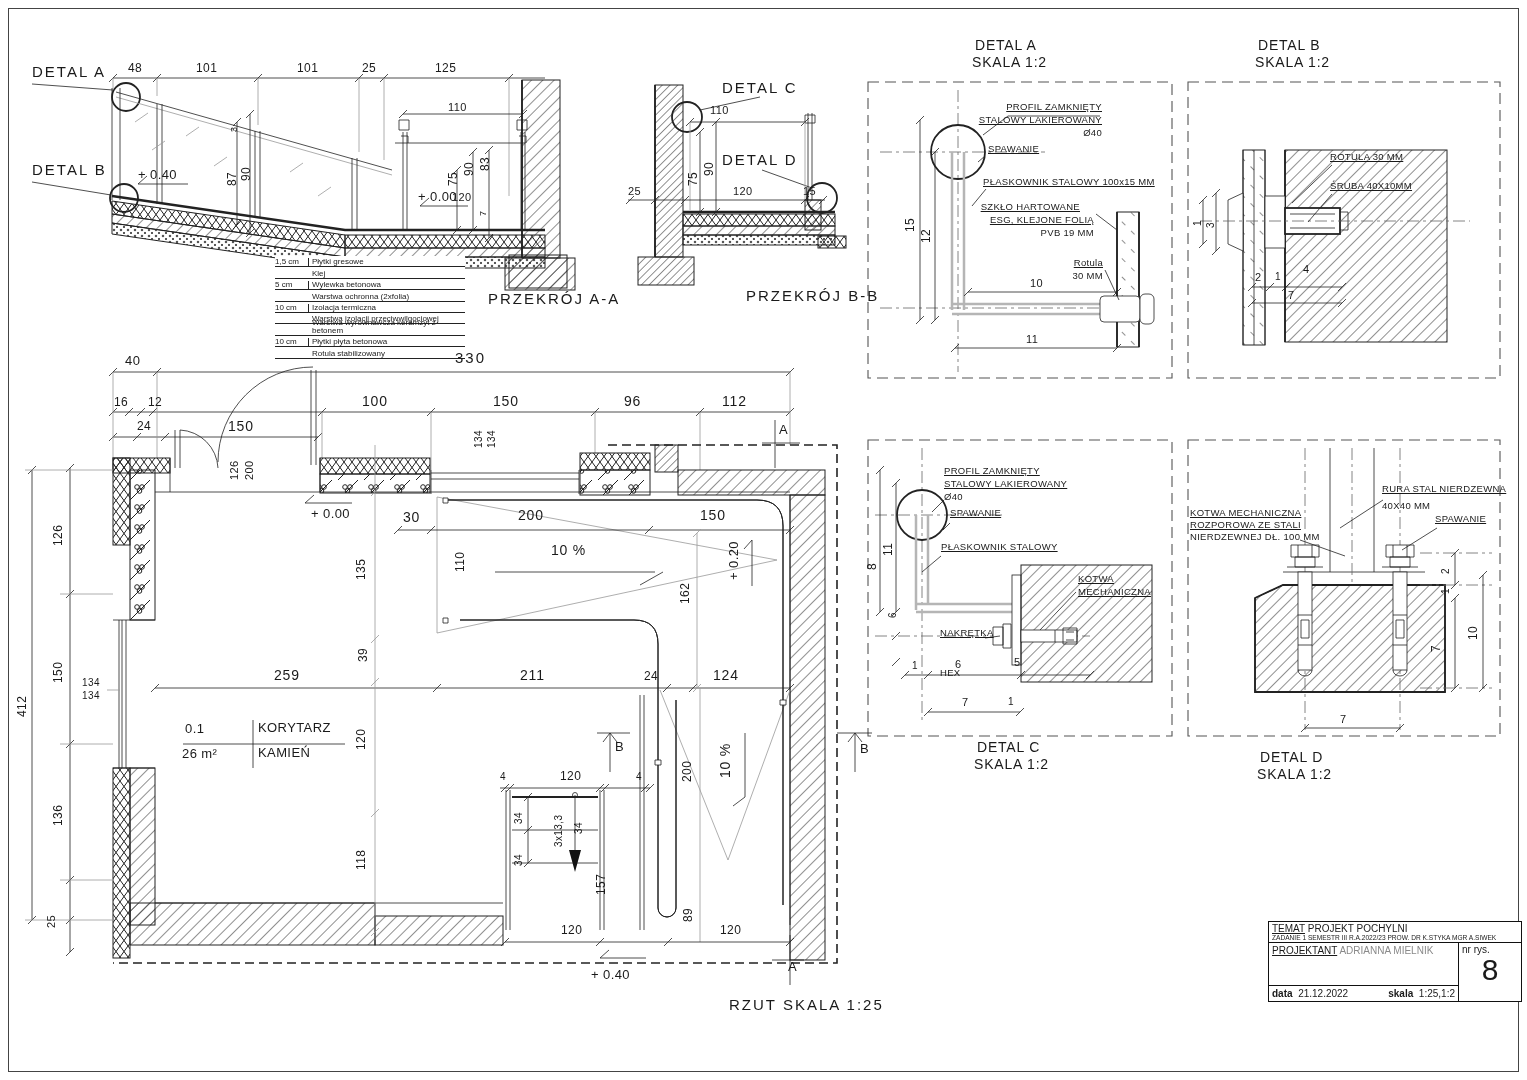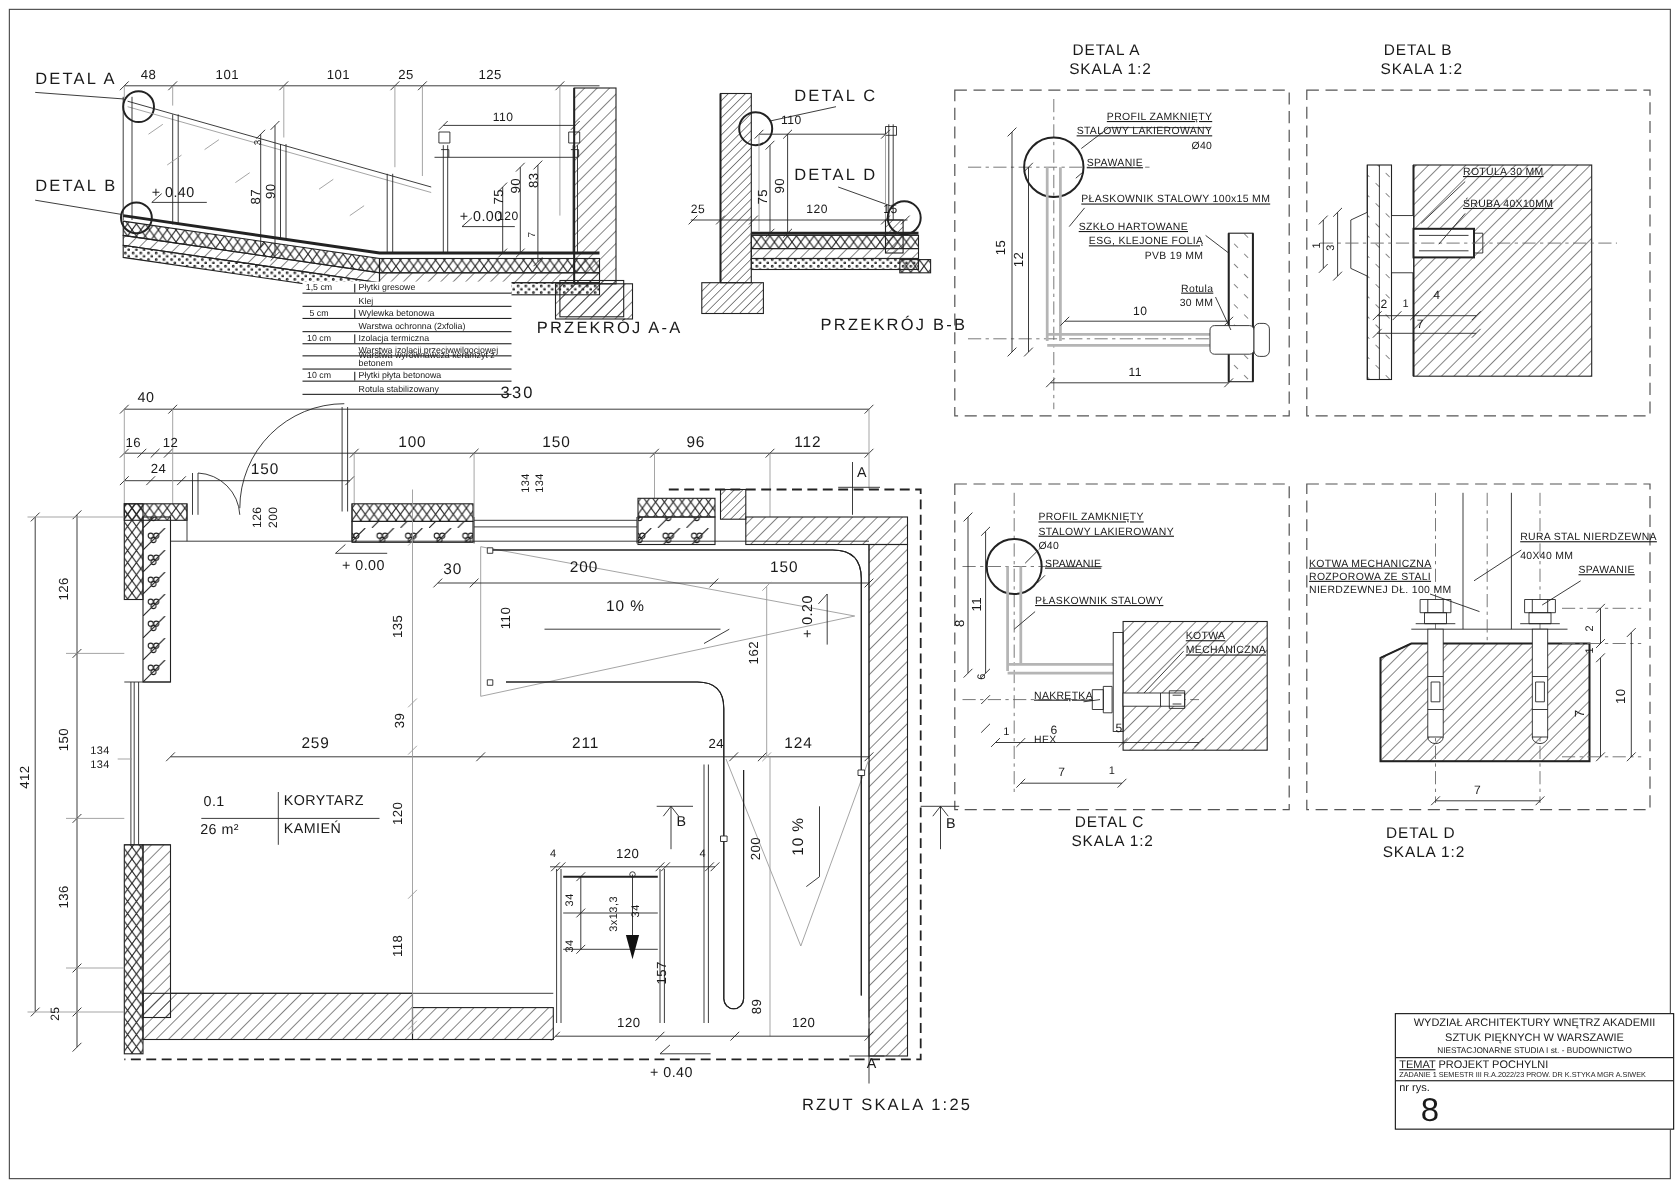--- a/index.html
+++ b/index.html
@@ -20,21 +20,21 @@
   .t{position:absolute;white-space:nowrap;font-size:12px;line-height:1.05;letter-spacing:.4px}
   .r{transform:rotate(-90deg);transform-origin:0 0}
   .s9{font-size:9px}.s10{font-size:10px}.s11{font-size:11px}.s13{font-size:13px}
   .s14{font-size:14px;letter-spacing:.8px}
   .big{font-size:15px;letter-spacing:2px}
   .lb{font-size:9.5px;letter-spacing:.3px}
   .u{text-decoration:underline}
   .gray{color:#8a8a8a}
   .lay{position:absolute;left:275px;top:256px;width:190px;font-size:8px;background:#fff;letter-spacing:0}
   .lay .row{display:flex;border-bottom:.8px solid #222;height:10.4px;align-items:flex-end;line-height:1}
-  .lay .th{width:30px;text-align:center;padding-right:17px;border-right:.8px solid #222;flex:none}
+  .lay .th{width:30px;text-align:left;padding-right:3px;border-right:.8px solid #222;flex:none}
   .lay .nm{padding-left:3px}
   #tb{position:absolute;left:1268px;top:921px;width:252px;border:1.6px solid #111;font-size:10px;background:#fff}
   #tb .hd{border-bottom:1.2px solid #111;text-align:center;padding:3px 2px 2px}
   #tb .hd div{line-height:1.25}
   #tb .sm{font-size:7.5px}
   #tb .rw{border-bottom:1.2px solid #111;padding:1px 3px}
   #tb .z{font-size:6.6px;letter-spacing:0}
   #tb .bot{display:flex}
   #tb .bl{flex:1;border-right:1.2px solid #111}
   #tb .nr{width:56px;flex:none;padding:1px 3px}
@@ -472,31 +472,36 @@
 <span class="t r" style="left:682px;top:922px">89</span>
 <span class="t" style="left:720px;top:924px">120</span>
 <span class="t s13" style="left:591px;top:968px">+ 0.40</span>
 <span class="t s13" style="left:185px;top:722px">0.1</span>
 <span class="t s13" style="left:182px;top:747px">26 m²</span>
 <span class="t s13" style="left:258px;top:721px">KORYTARZ</span>
 <span class="t s13" style="left:258px;top:746px">KAMIEŃ</span>
 <span class="t big" style="left:729px;top:997px">RZUT SKALA 1:25</span>
 
 <div id="tb">
-  <div class="hd">
-    <div>WYDZIAŁ ARCHITEKTURY WNĘTRZ AKADEMII</div>
-    <div>SZTUK PIĘKNYCH W WARSZAWIE</div>
-    <div class="sm">NIESTACJONARNE STUDIA I st. - BUDOWNICTWO</div>
-  </div>
   <div class="rw">
     <span class="u">TEMAT</span>
     <span>PROJEKT POCHYLNI</span>
     <div class="z">ZADANIE 1 SEMESTR III  R.A.2022/23 PROW. DR K.STYKA MGR A.SIWEK</div>
   </div>
   <div class="bot">
+    <div class="bl">
+      <div class="pr">
+        <span class="u">PROJEKTANT</span>
+        <span class="gray">ADRIANNA MIELNIK</span>
+      </div>
+      <div class="dt">
+        <span><b>data</b>&nbsp;&nbsp;<span>21.12.2022</span></span>
+        <span><b>skala</b>&nbsp;&nbsp;<span>1:25,1:2</span></span>
+      </div>
+    </div>
     <div class="nr">
       <div>nr rys.</div>
       <div class="n8">8</div>
     </div>
   </div>
 </div>
 
 </div>
 
 </body></html>

